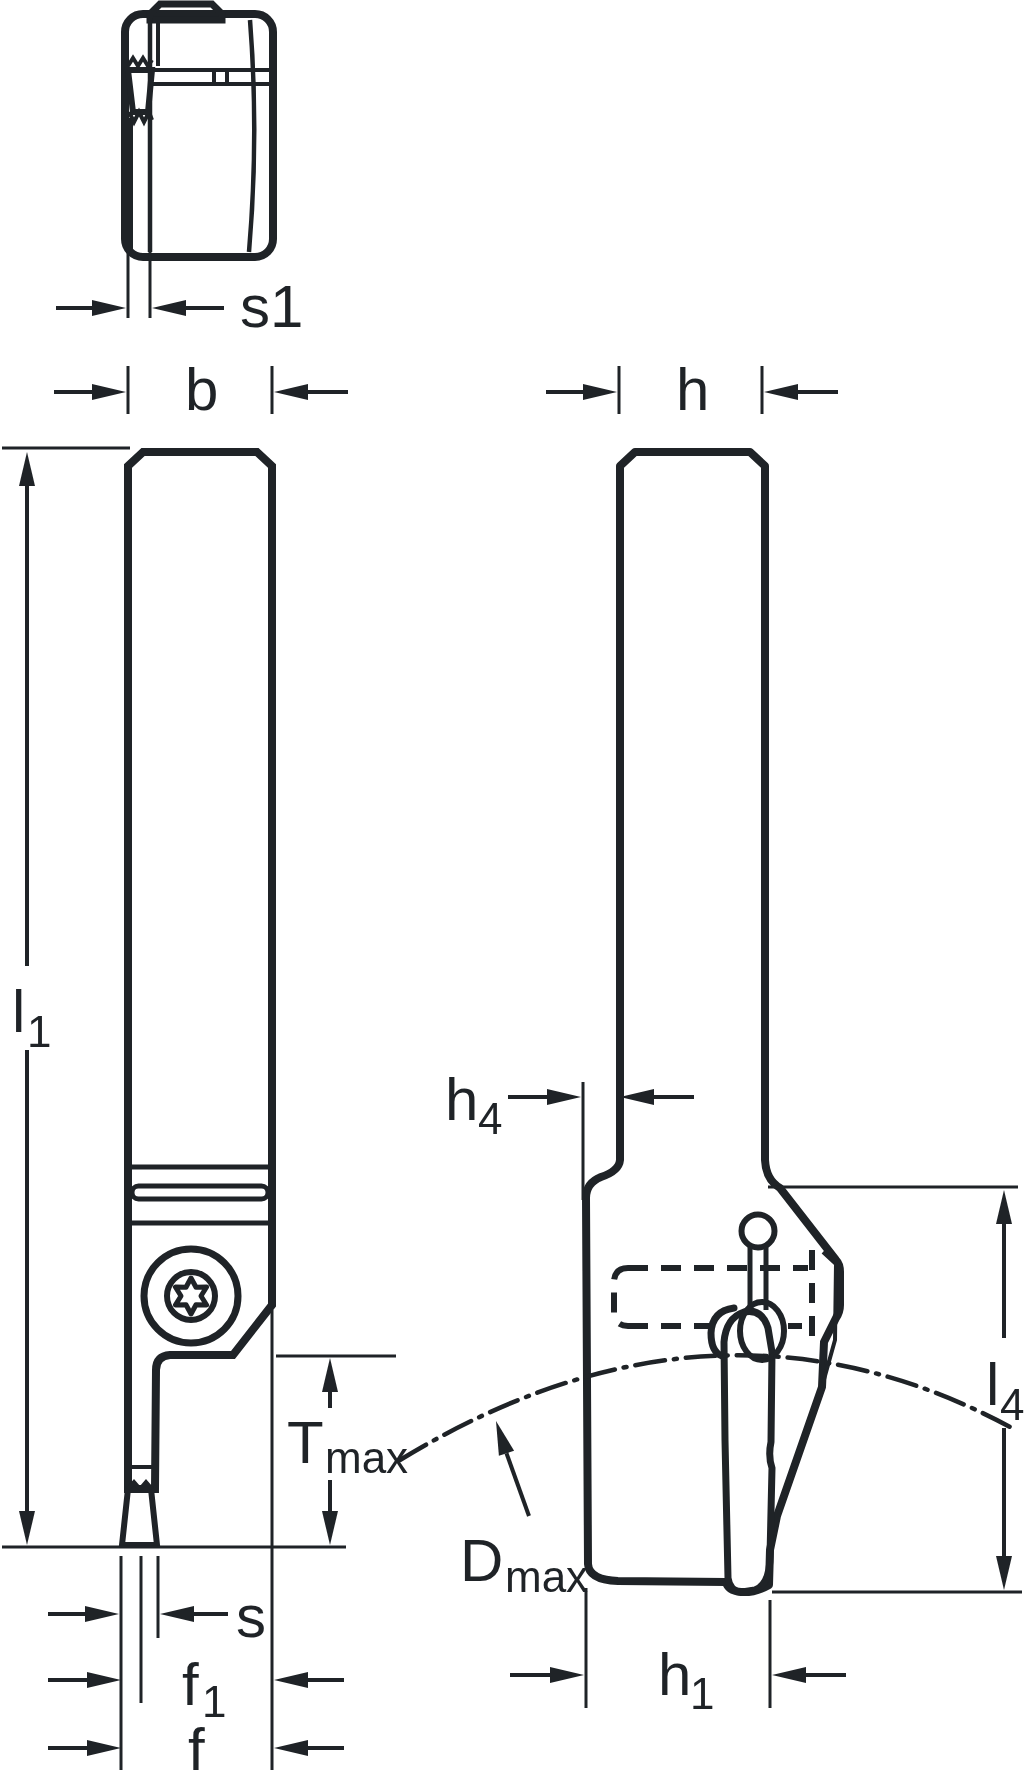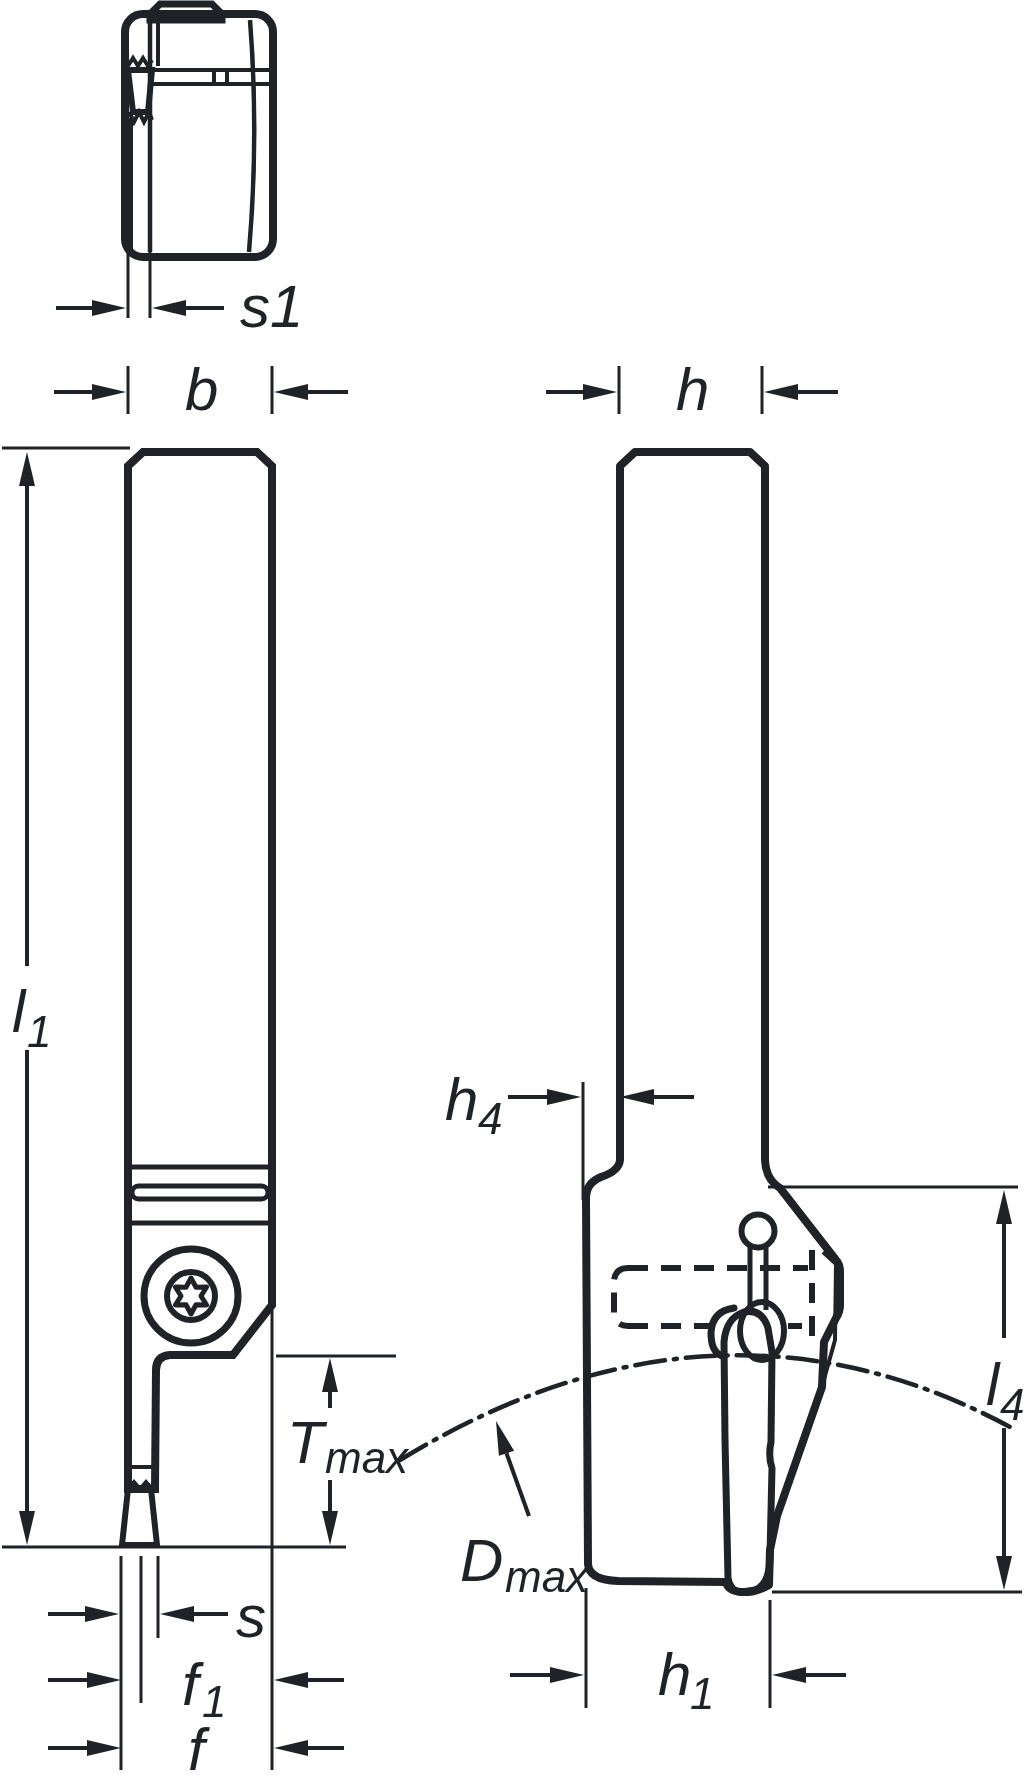--- a/index.html
+++ b/index.html
@@ -1,16 +1,16 @@
 <!DOCTYPE html>
 <html><head>
 <meta charset="utf-8">
 <style>
   html,body{margin:0;padding:0;background:#ffffff;}
-  .stage{position:relative;width:1024px;height:1792px;background:#ffffff;overflow:hidden;font-style:italic;}
+  .stage{position:relative;width:1024px;height:1792px;background:#ffffff;overflow:hidden;}
   svg{display:block;}
   .ol{stroke:#1f2327;fill:none;}
   .lbl{font-family:"Liberation Sans","DejaVu Sans",sans-serif;fill:#1f2327;font-size:60px;}
   .sub{font-family:"Liberation Sans","DejaVu Sans",sans-serif;fill:#1f2327;font-size:44px;}
   .blk{fill:#1f2327;stroke:none;}
   .thin{stroke:#1f2327;stroke-width:3;fill:none;}
   .dim{stroke:#1f2327;stroke-width:4;fill:none;}
   .det{stroke:#1f2327;fill:none;}
 </style>
 </head>

